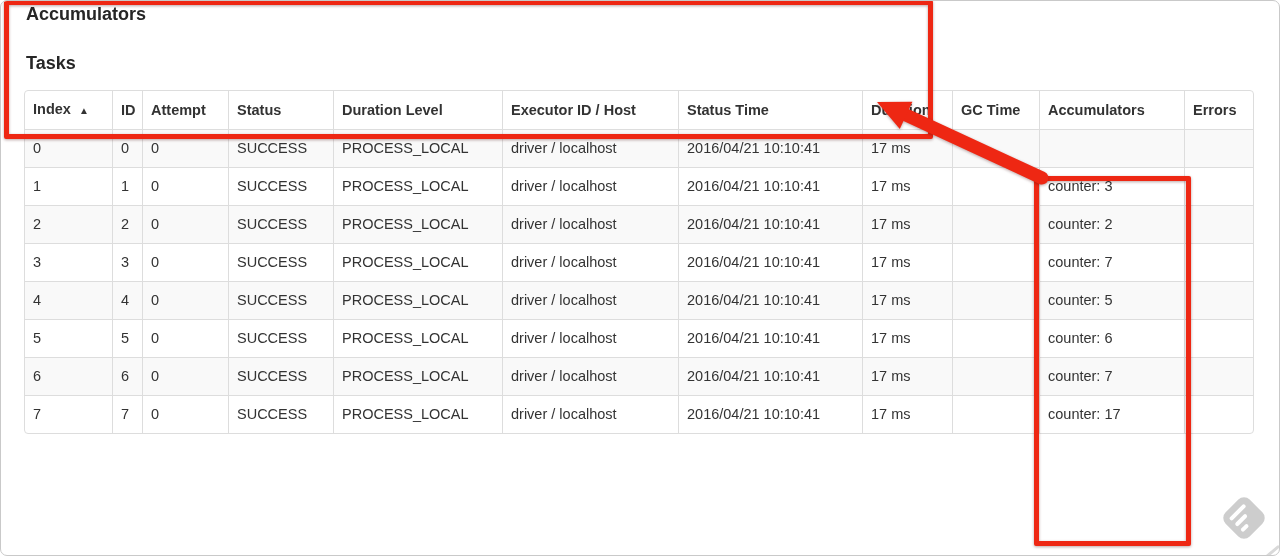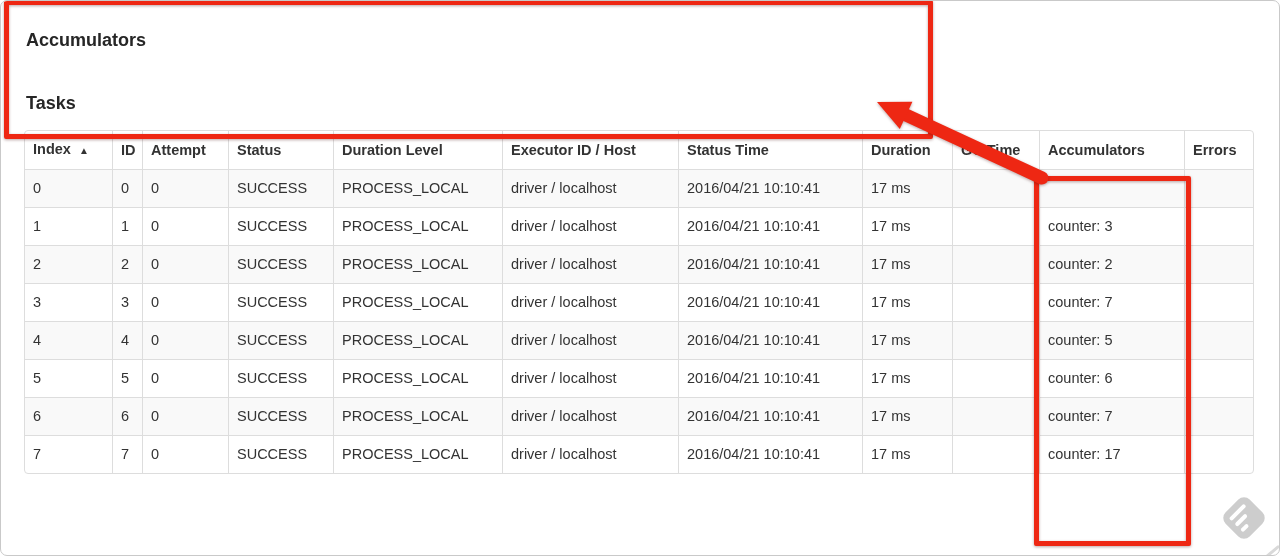--- a/index.html
+++ b/index.html
@@ -8,28 +8,28 @@
   .frame {
     position: relative;
     width: 1280px; height: 556px;
     background: #ffffff;
     border: 1px solid #c9c9c9;
     border-radius: 7px;
     overflow: hidden;
     font-family: "Liberation Sans", "DejaVu Sans", sans-serif;
     color: #333333;
   }
-  .content { position: absolute; left: 23px; top: 26px; }
+  .content { position: absolute; left: 23px; top: 0; }
 
   .section-title {
     font-size: 18px; line-height: 22px; font-weight: bold;
     color: #262626; margin: 0;
   }
   #acc-title   { margin: 2px 0 13px 2px; }
-  #tasks-title { margin: 41px 0 16px 2px; }
+  #tasks-title { margin: 27px 0 16px 2px; }
 
   table.data-table {
     border-collapse: separate; border-spacing: 0;
     border: 1px solid #dddddd; border-radius: 4px;
     table-layout: fixed; width: 1228px;
     font-size: 14.5px; color: #333333;
     background: #ffffff;
   }
   .data-table th, .data-table td {
     padding: 8px; line-height: 21px;

